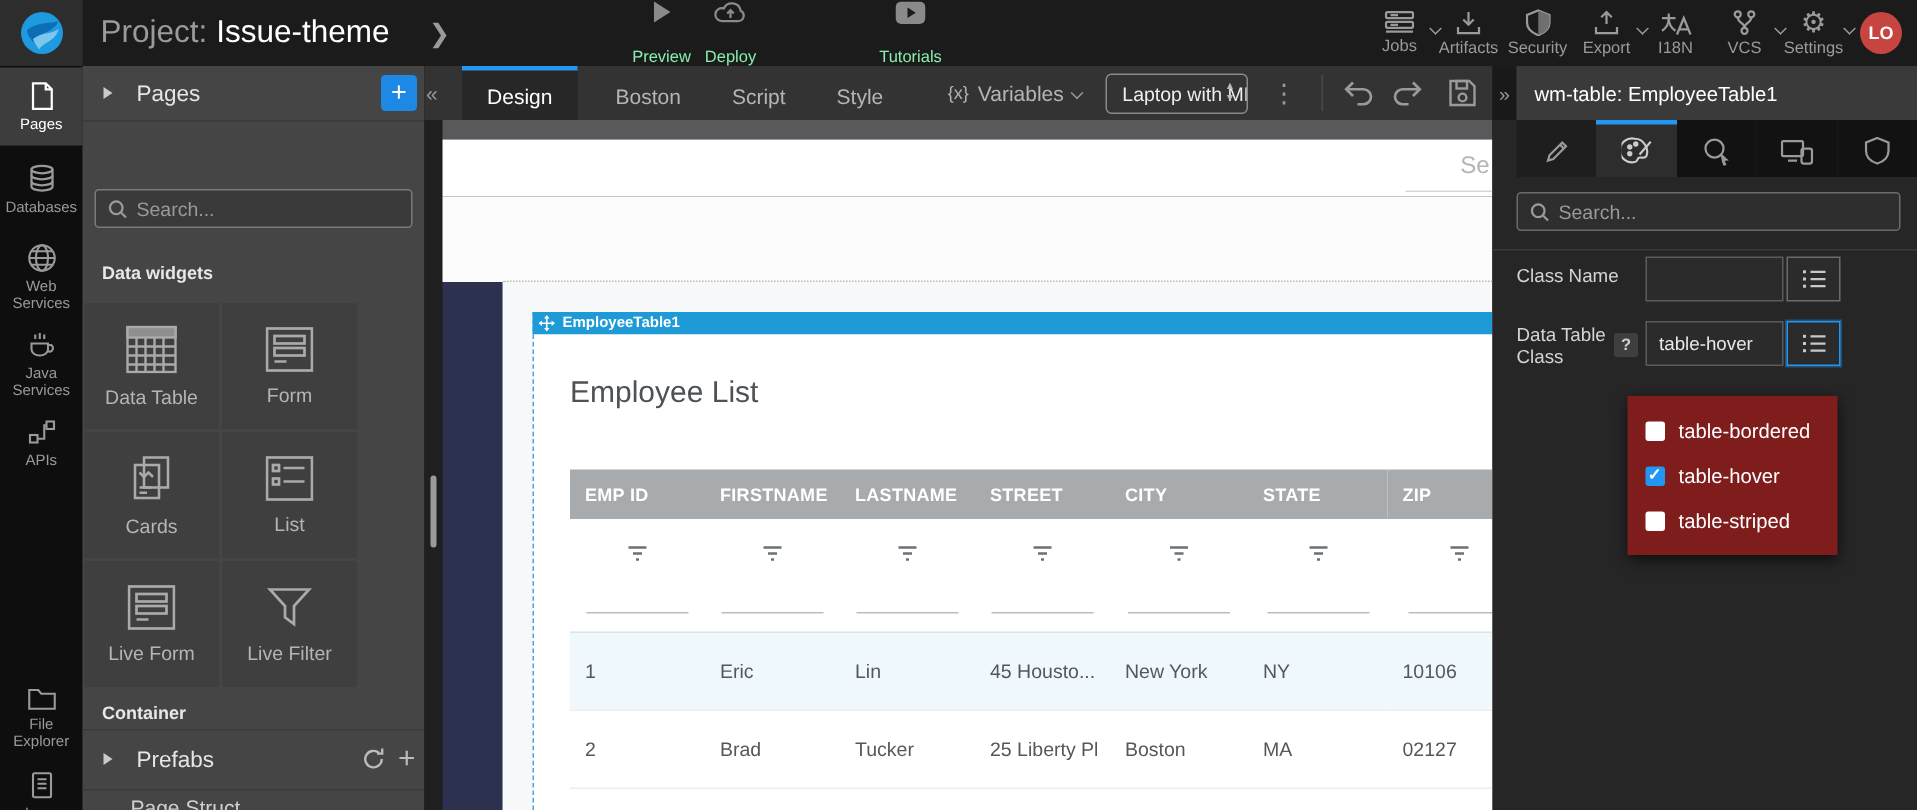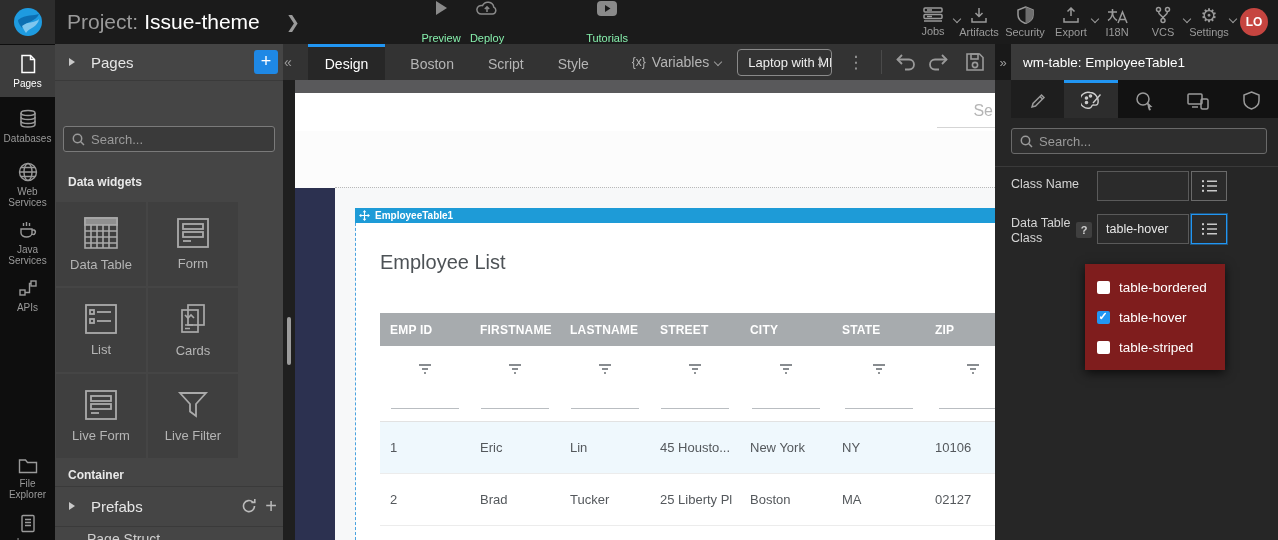--- a/index.html
+++ b/index.html
@@ -344,40 +344,40 @@
               <rect x="1" y="1" width="30" height="28"></rect>
               <rect x="6" y="6" width="20" height="5"></rect>
               <rect x="6" y="14" width="20" height="5"></rect>
               <path d="M6 23 h8"></path>
             </svg>
           </span>
         <span>Form</span>
       </div>
       <div class="tile">
         <span>
+            <svg width="32" height="32" viewBox="0 0 32 32" fill="none" stroke="#aaa" stroke-width="1.7">
+              <rect x="11" y="2" width="16" height="20"></rect>
+              <rect x="5" y="7" width="16" height="22"></rect>
+              <path d="M8 12 l3 3 3-3 3 3"></path>
+              <path d="M8 22 h8 M8 25.5 h5"></path>
+            </svg>
+          </span>
+        <span>Cards</span>
+      </div>
+      <div class="tile">
+        <span>
             <svg width="32" height="30" viewBox="0 0 32 30" fill="none" stroke="#aaa" stroke-width="1.8">
               <rect x="1" y="1" width="30" height="28"></rect>
               <rect x="5" y="6" width="4" height="4"></rect>
               <path d="M12 8 h14"></path>
               <rect x="5" y="15" width="4" height="4"></rect>
               <path d="M12 17 h14"></path>
             </svg>
           </span>
         <span>List</span>
-      </div>
-      <div class="tile">
-        <span>
-            <svg width="32" height="32" viewBox="0 0 32 32" fill="none" stroke="#aaa" stroke-width="1.7">
-              <rect x="11" y="2" width="16" height="20"></rect>
-              <rect x="5" y="7" width="16" height="22"></rect>
-              <path d="M8 12 l3 3 3-3 3 3"></path>
-              <path d="M8 22 h8 M8 25.5 h5"></path>
-            </svg>
-          </span>
-        <span>Cards</span>
       </div>
       <div class="tile">
         <span>
             <svg width="32" height="30" viewBox="0 0 32 30" fill="none" stroke="#aaa" stroke-width="1.8">
               <rect x="1" y="1" width="30" height="28"></rect>
               <rect x="6" y="6" width="20" height="5"></rect>
               <rect x="6" y="14" width="20" height="5"></rect>
               <path d="M6 23 h8"></path>
             </svg>
           </span>

